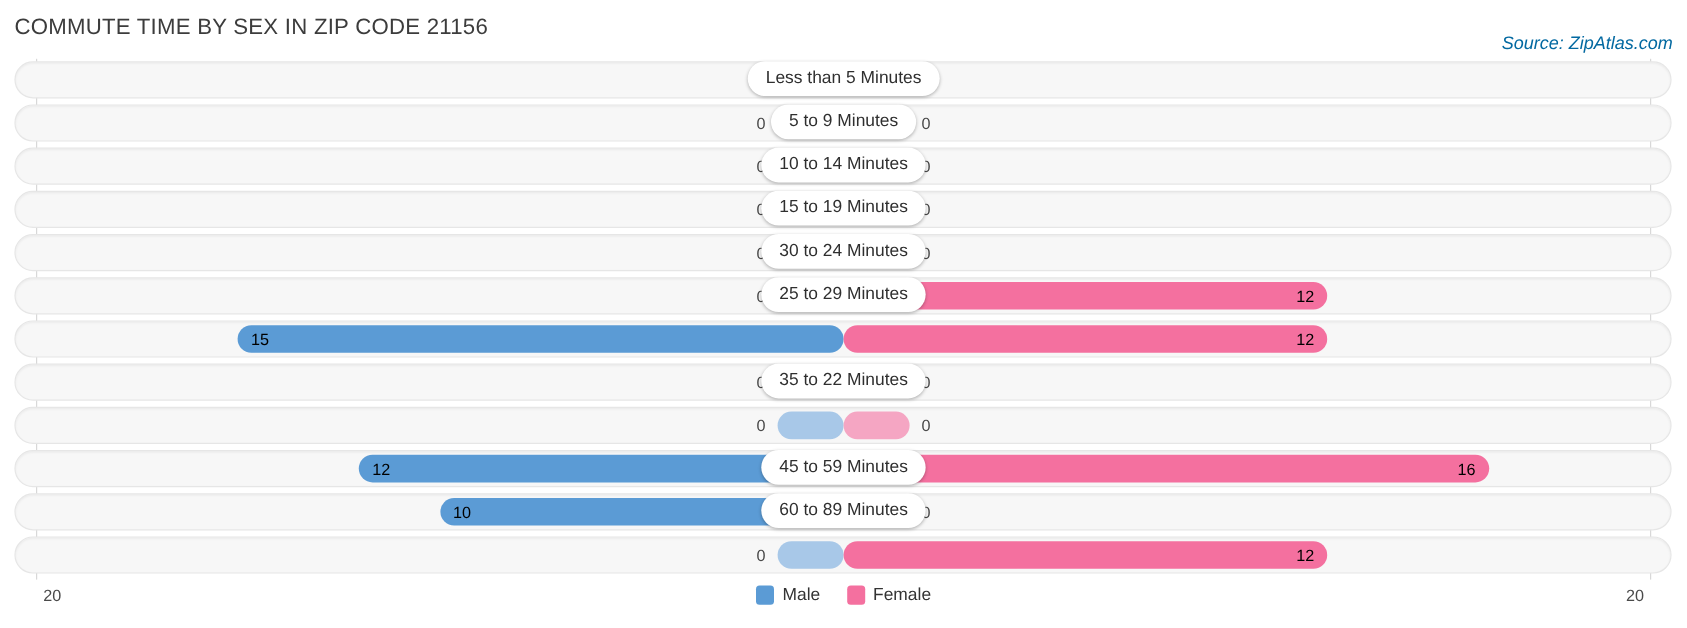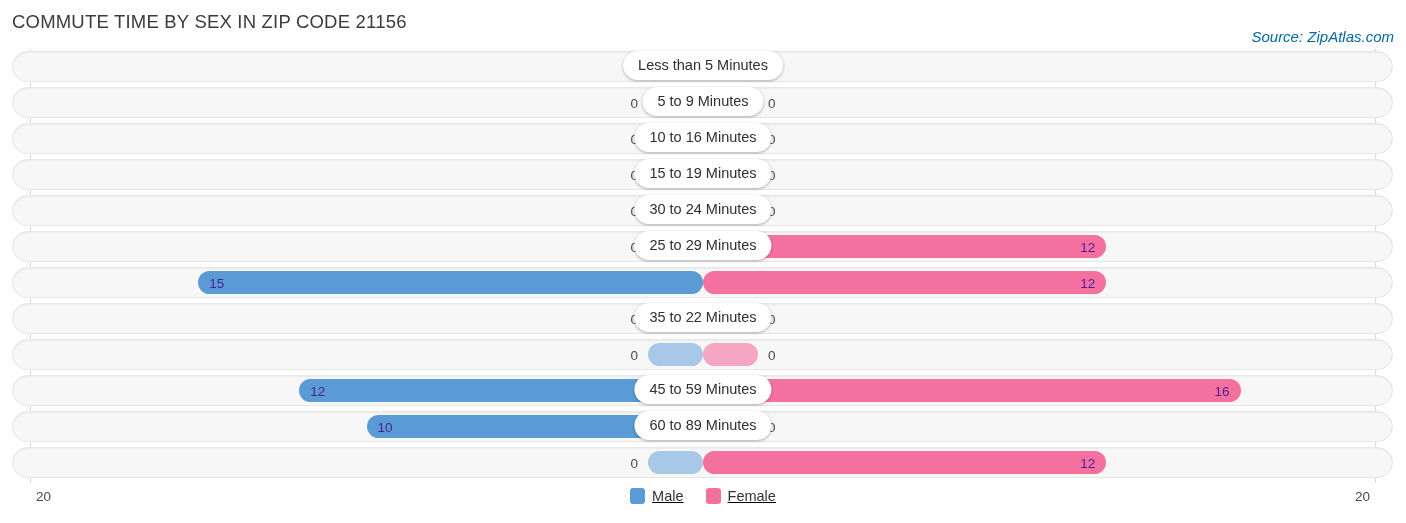--- a/index.html
+++ b/index.html
@@ -91,21 +91,21 @@
     border-radius: 12px;
     background: #f4709f;
   }
   .bar-female.zero { background: #f5a6c3; }
 
   .bar-value {
     position: absolute;
     top: 50%;
     transform: translateY(-50%);
     font-size: 13.5px;
-    color: #4c1d95;
+    color: #000000;
     white-space: nowrap;
   }
   .bar-male .bar-value   { left: 11px; }
   .bar-female .bar-value { right: 11px; }
 
   
   .value-outside {
     position: absolute;
     top: 50%;
     transform: translateY(-50%);
@@ -158,21 +158,20 @@
     left: 0; right: 0; top: 5px;
     display: flex;
     justify-content: center;
     align-items: center;
     gap: 22px;
   }
   .legend-item {
     display: flex;
     align-items: flex-end;
     gap: 7px;
-    text-decoration: underline;
   }
   .legend-swatch {
     width: 15px; height: 16px;
     border-radius: 3px;
     display: inline-block;
   }
   .legend-text {
     font-size: 14.5px;
     color: #333333;
   }
@@ -206,21 +205,21 @@
           <div class="bar bar-female zero" style="left: 703px; width: 55px;"></div>
           <div class="value-outside right" style="left: 768px; width: 50px;">0</div>
           <div class="row-label" style="left: 703px;">5 to 9 Minutes</div>
         </div>
         <div class="row">
           <div class="row-track"></div>
           <div class="bar bar-male zero" style="left: 648px; width: 55px;"></div>
           <div class="value-outside left" style="left: 588px; width: 50px;">0</div>
           <div class="bar bar-female zero" style="left: 703px; width: 55px;"></div>
           <div class="value-outside right" style="left: 768px; width: 50px;">0</div>
-          <div class="row-label" style="left: 703px;">10 to 16 Minutes</div>
+          <div class="row-label" style="left: 703px;">10 to 14 Minutes</div>
         </div>
         <div class="row">
           <div class="row-track"></div>
           <div class="bar bar-male zero" style="left: 648px; width: 55px;"></div>
           <div class="value-outside left" style="left: 588px; width: 50px;">0</div>
           <div class="bar bar-female zero" style="left: 703px; width: 55px;"></div>
           <div class="value-outside right" style="left: 768px; width: 50px;">0</div>
           <div class="row-label" style="left: 703px;">15 to 19 Minutes</div>
         </div>
         <div class="row">

